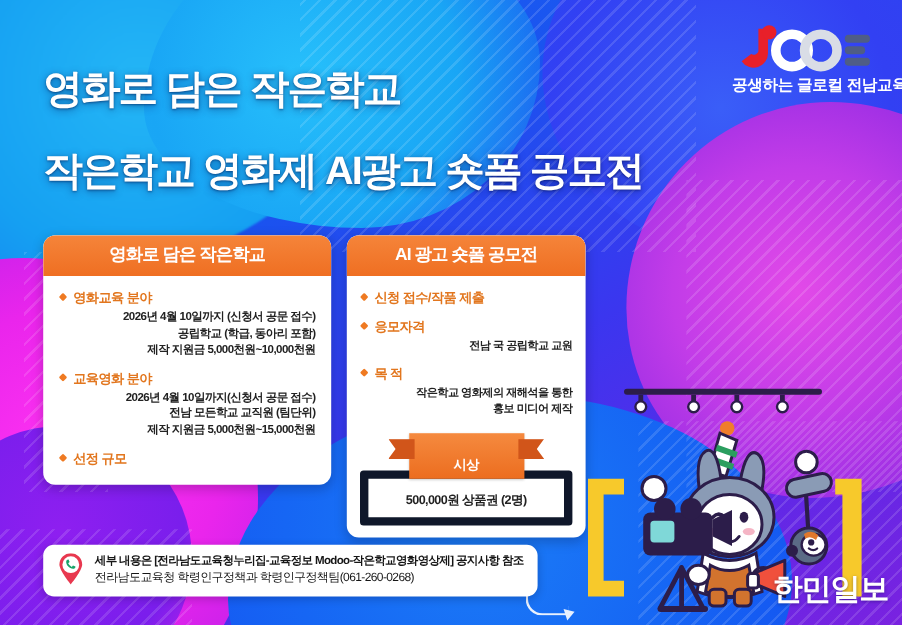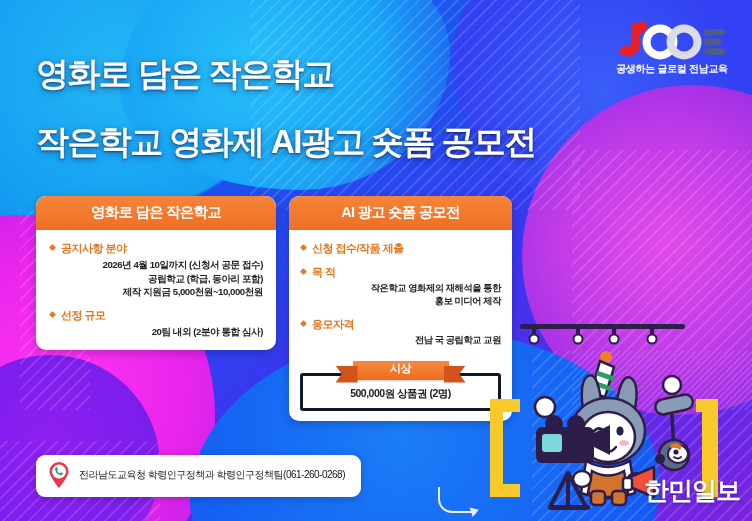--- a/index.html
+++ b/index.html
@@ -72,21 +72,21 @@
   .hatch-bl    { left:0px;  bottom:-10px; width:160px; height:90px; }
   .hatch-ml    { left:20px; top:210px; width:70px;  height:200px; }
 
   
   .logo-wrap {
     position:absolute; right:18px; top:20px;
     width:124px; text-align:center; z-index:6;
   }
   .logo-mark { display:block; margin:0 auto; }
   .logo-tag {
-    margin-top:2px; font-size:10px; font-weight:bold; letter-spacing:-0.3px;
+    margin-top:2px; font-size:13px; font-weight:bold; letter-spacing:-0.3px;
     color:#ffffff; white-space:nowrap;
   }
 
   
   .titles { position:absolute; left:36px; top:56px; z-index:5; }
   .title-1, .title-2 {
     color:#ffffff; font-weight:bold; letter-spacing:-1.6px;
     line-height:1.12; white-space:nowrap;
     text-shadow:0 2px 7px rgba(0,20,90,0.45), 0 1px 2px rgba(0,10,60,0.5);
   }
@@ -97,21 +97,21 @@
   .cards { position:absolute; left:36px; top:196px; z-index:5;
            display:flex; gap:13px; align-items:flex-start; }
 
   .card {
     background:#ffffff;
     border-radius:10px;
     box-shadow:0 3px 10px rgba(0,0,20,0.22);
     overflow:hidden;
   }
   .card-left  { width:240px; }
-  .card-right { width:223px; }
+  .card-right { width:199px; }
 
   .card-head {
     background:linear-gradient(180deg,#f5843a 0%,#ef6f22 100%);
     color:#ffffff; font-weight:bold; text-align:center;
     padding:7px 6px 8px; letter-spacing:-0.8px;
     border-radius:10px 10px 0 0;
   }
   .card-left  .card-head { font-size:14.5px; }
   .card-right .card-head { font-size:14.5px; }
 
@@ -139,31 +139,31 @@
   .card-right .sec-line { font-size:9.3px; }
   .sec-line.indent { padding-left:17px; }
   .sec-line.mail { letter-spacing:-0.2px; }
 
   
   .award { margin-top:9px; position:relative; padding-top:4px; }
   .ribbon {
     position:relative; width:96px; margin:0 auto;
     background:linear-gradient(180deg,#f58a3f 0%,#ec6d1f 100%);
     color:#ffffff; font-weight:bold; font-size:11px; letter-spacing:-0.4px;
-    text-align:center; padding:0 0 4px; z-index:3;
+    text-align:center; padding:19px 0 4px; z-index:3;
     box-shadow:0 1px 2px rgba(0,0,0,0.2);
   }
   .ribbon::before, .ribbon::after {
     content:""; position:absolute; top:5px; width:22px; height:17px;
     background:#d1551a; z-index:-1;
   }
   .ribbon::before { left:-17px; clip-path:polygon(0 0,100% 0,100% 100%,0 100%,28% 50%); }
   .ribbon::after  { right:-17px; clip-path:polygon(0 0,100% 0,72% 50%,100% 100%,0 100%); }
   .award-box {
-    margin-top:-7px; border:3px solid #0f172a; border-radius:3px;
+    margin-top:-7px; border:7px solid #0f172a; border-radius:3px;
     padding:11px 8px 7px; text-align:center;
     color:#222222; font-weight:bold; font-size:10.5px; letter-spacing:-0.5px;
   }
 
   
   .footer {
     position:absolute; left:36px; bottom:24px; z-index:6;
     background:#ffffff; border-radius:9px;
     box-shadow:0 2px 8px rgba(0,0,30,0.22);
     padding:7px 16px 8px 12px;
@@ -237,81 +237,85 @@
     <div class="title-2">작은학교 영화제 AI광고 숏폼 공모전</div>
   </div>
 
   <div class="cards">
 
     <div class="card card-left">
       <div class="card-head">영화로 담은 작은학교</div>
       <div class="card-body">
 
         <div class="sec">
-          <div class="sec-title">공지사항 분야</div>
+          <div class="sec-title">영화교육 분야</div>
           <div class="sec-lines">
             <div class="sec-line">2026년 4월 10일까지 (신청서 공문 접수)</div>
             <div class="sec-line">공립학교 (학급, 동아리 포함)</div>
             <div class="sec-line">제작 지원금 5,000천원~10,000천원</div>
           </div>
         </div>
 
         <div class="sec">
+          <div class="sec-title">교육영화 분야</div>
+          <div class="sec-lines">
+            <div class="sec-line">2026년 4월 10일까지(신청서 공문 접수)</div>
+            <div class="sec-line">전남 모든학교 교직원 (팀단위)</div>
+            <div class="sec-line">제작 지원금 5,000천원~15,000천원</div>
+          </div>
         </div>
 
 
         <div class="sec">
           <div class="sec-title">선정 규모</div>
-          <div class="sec-lines">
-            <div class="sec-line">20팀 내외 (2분야 통합 심사)</div>
-          </div>
         </div>
 
       </div>
     </div>
 
     <div class="card card-right">
       <div class="card-head">AI 광고 숏폼 공모전</div>
       <div class="card-body">
 
         <div class="sec">
           <div class="sec-title">신청 접수/작품 제출</div>
+        </div>
+
+        <div class="sec">
+          <div class="sec-title">응모자격</div>
+          <div class="sec-lines">
+            <div class="sec-line">전남 국 공립학교 교원</div>
+          </div>
         </div>
 
         <div class="sec">
           <div class="sec-title">목 적</div>
           <div class="sec-lines">
             <div class="sec-line">작은학교 영화제의 재해석을 통한</div>
             <div class="sec-line">홍보 미디어 제작</div>
-          </div>
-        </div>
-
-        <div class="sec">
-          <div class="sec-title">응모자격</div>
-          <div class="sec-lines">
-            <div class="sec-line">전남 국 공립학교 교원</div>
           </div>
         </div>
 
         <div class="award">
           <div class="ribbon">시상</div>
           <div class="award-box">500,000원 상품권 (2명)</div>
         </div>
 
       </div>
     </div>
   </div>
 
   <div class="footer">
     <svg class="pin-icon" width="22" height="27" viewBox="0 0 22 27">
       <path d="M11 26 C11 26 1.5 14.6 1.5 9.5 A9.5 9.5 0 1 1 20.5 9.5 C20.5 14.6 11 26 11 26 Z" fill="#e8384f"></path>
       <circle cx="11" cy="9.6" r="7" fill="#ffffff"></circle>
       <path d="M7.2 6.6 a1.8 1.8 0 0 1 1.9 -1.3 l.9 2.1 -1.2 1 a6.5 6.5 0 0 0 3 3 l1 -1.2 2.1 .9 a1.8 1.8 0 0 1 -1.3 1.9 c-3.4 .5 -6.9 -3 -6.4 -6.4 Z" fill="#19a36a"></path>
     </svg>
     <div class="footer-texts">
+      <div class="footer-l1">세부 내용은 [전라남도교육청누리집-교육정보 Modoo-작은학교영화영상제] 공지사항 참조</div>
       <div class="footer-l2">전라남도교육청 학령인구정책과 학령인구정책팀(061-260-0268)</div>
     </div>
   </div>
 
   <div class="pointer"></div>
 
   <div class="scene">
     <svg width="262" height="200" viewBox="0 0 262 200">
 
       <g fill="#f7c92b">

